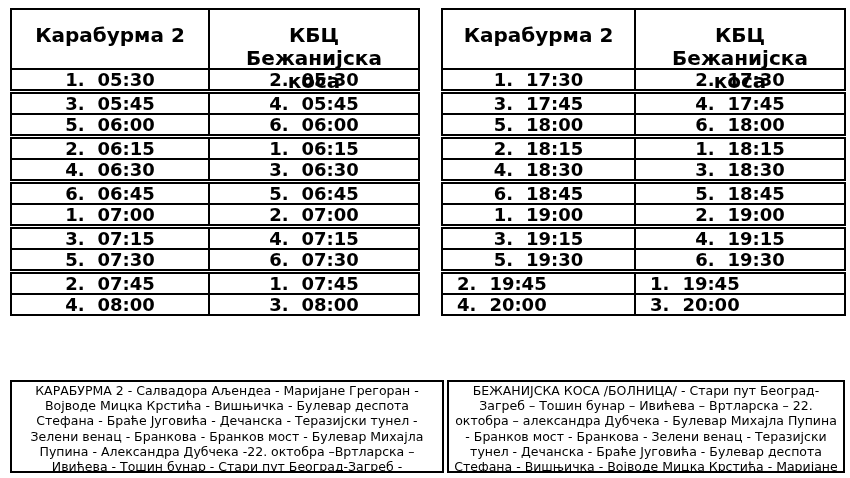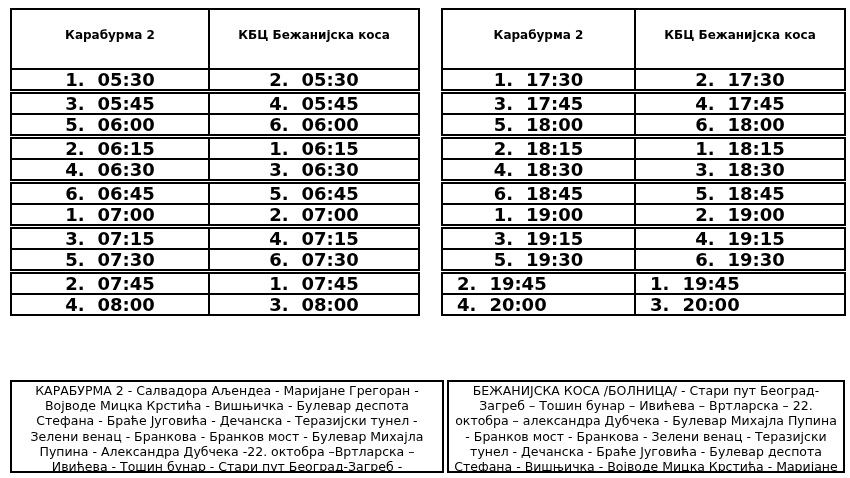--- a/index.html
+++ b/index.html
@@ -16,21 +16,21 @@
   .tt-0 { left: 10px;  width: 410px; }
   .tt-1 { left: 441px; width: 405px; }
 
   .tt-head {
     display: flex; width: 100%; height: 62px;
     border: 2px solid #000; background: #fff;
   }
   .hc {
     display: flex; justify-content: center; align-items: flex-start;
     padding-top: 14px; text-align: center;
-    font-weight: bold; font-size: 12px; line-height: 23px;
+    font-weight: bold; font-size: 20px; line-height: 23px;
   }
   .tt-0 .hc1 { width: 198px; border-right: 2px solid #000; }
   .tt-1 .hc1 { width: 193px; border-right: 2px solid #000; }
   .hc2 { flex: 1; }
   .hc2 .wrap { display: inline-block; max-width: 182px; }
 
   .tt-row {
     display: flex; width: 100%; height: 23px;
     border: 2px solid #000; background: #fff;
     margin-top: -2px;            

